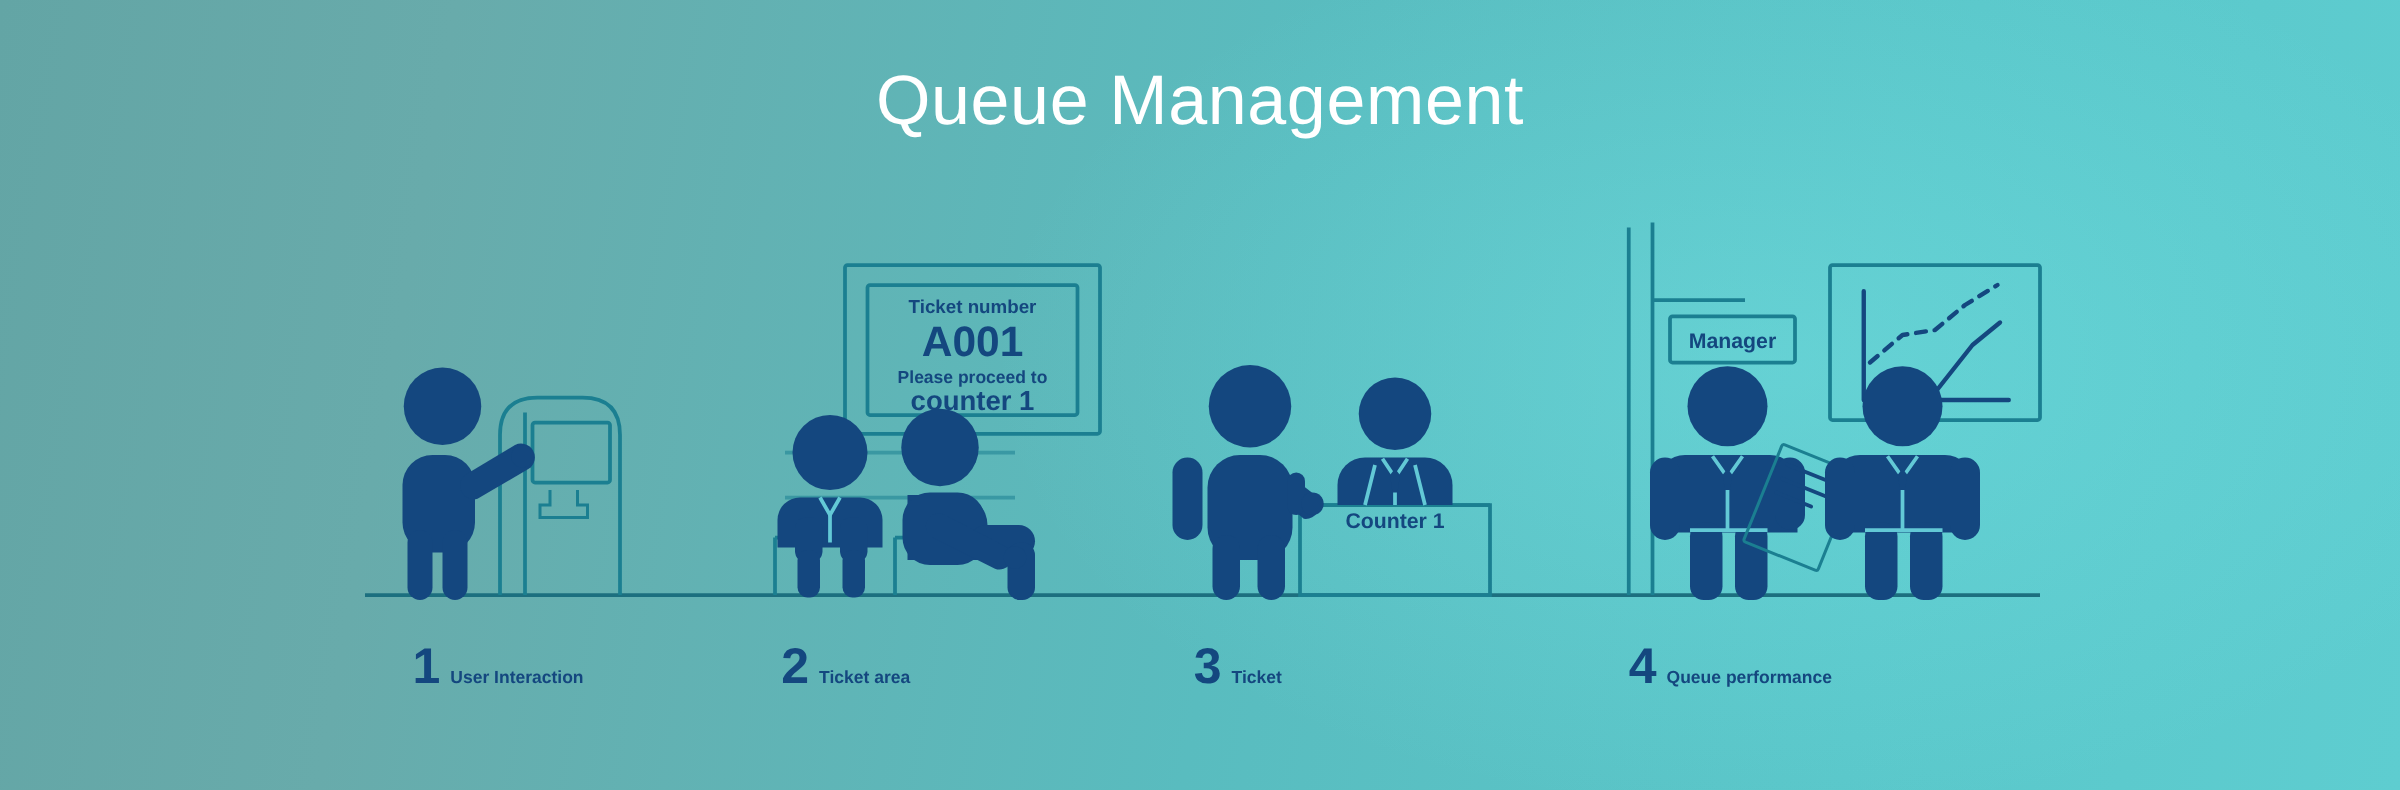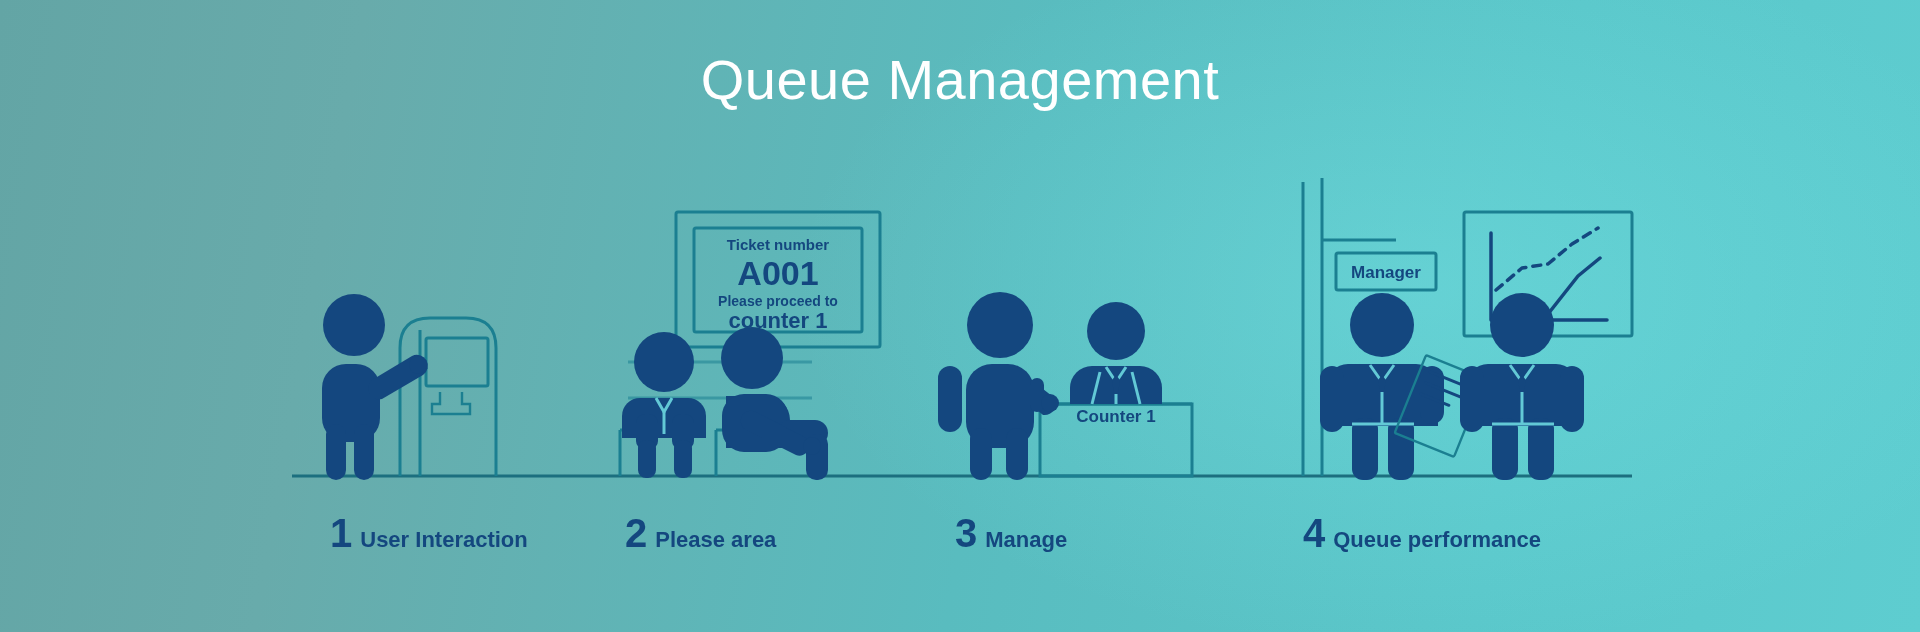--- a/index.html
+++ b/index.html
@@ -55,21 +55,21 @@
     gap: 8px;
     white-space: nowrap;
   }
   .step-num {
     font-size: 40px;
     font-weight: 700;
     color: #14477f;
     line-height: 1;
   }
   .step-label {
-    font-size: 22px;
+    font-size: 14px;
     font-weight: 700;
     color: #14477f;
     line-height: 1;
   }
   #cap1 { left: 330px; top: 513px; }
   #cap2 { left: 625px; top: 513px; }
   #cap3 { left: 955px; top: 513px; }
   #cap4 { left: 1303px; top: 513px; }
 </style>
 </head>
@@ -267,23 +267,23 @@
       </g>
     </g>
   </svg>
 
   <div class="step-caption" id="cap1">
     <span class="step-num">1</span>
     <span class="step-label">User Interaction</span>
   </div>
   <div class="step-caption" id="cap2">
     <span class="step-num">2</span>
-    <span class="step-label">Please area</span>
+    <span class="step-label">Ticket area</span>
   </div>
   <div class="step-caption" id="cap3">
     <span class="step-num">3</span>
-    <span class="step-label">Manage</span>
+    <span class="step-label">Ticket</span>
   </div>
   <div class="step-caption" id="cap4">
     <span class="step-num">4</span>
     <span class="step-label">Queue performance</span>
   </div>
 </div>
 
 </body></html>

